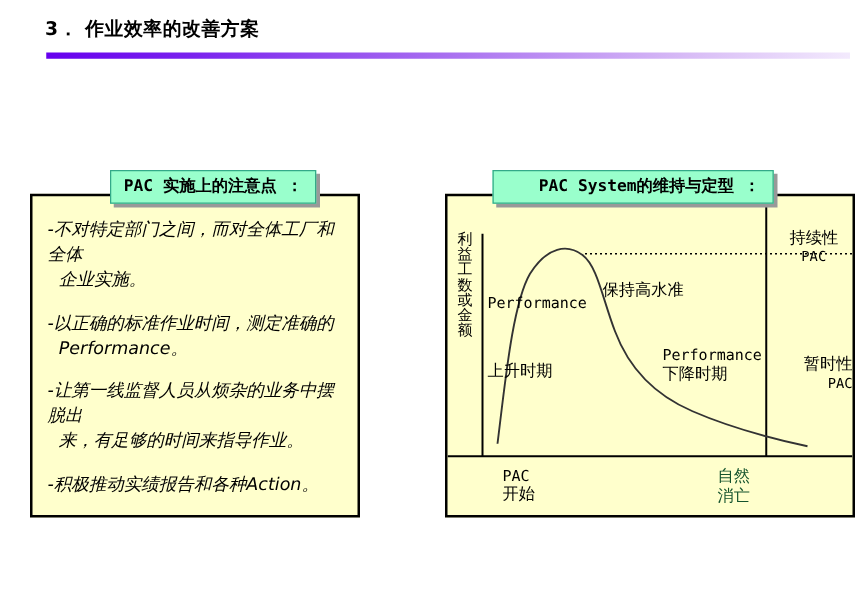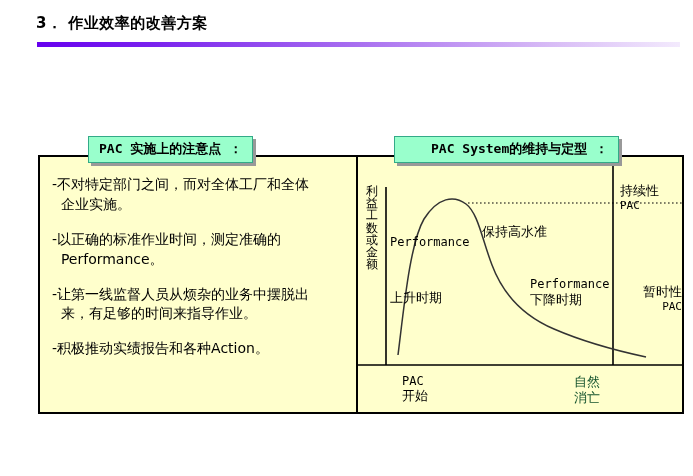--- a/index.html
+++ b/index.html
@@ -36,24 +36,25 @@
   }
 
   
   .panel {
     position: absolute;
     background: #ffffcc;
     border: 2px solid #000000;
     box-sizing: border-box;
   }
   #left-panel {
-    left: 38px;
+    left: 24px;
     top: 155px;
-    width: 320px;
+    width: 264px;
     height: 259px;
+    font-style: italic;
   }
   #right-panel {
     left: 356px;
     top: 155px;
     width: 328px;
     height: 259px;
   }
 
   
   .caption-box {
@@ -142,20 +143,21 @@
     line-height: 1.25;
   }
   #fall-label .cn { font-size: 13px; }
   .lbl-en { font-family: "DejaVu Sans Mono", "Liberation Mono", monospace; }
 
   #side-top-label {
     position: absolute;
     left: 262px;
     top: 26px;
     width: 62px;
+    text-align: center;
     font-size: 13px;
     color: #000000;
     line-height: 1.2;
   }
   #side-bottom-label {
     position: absolute;
     left: 262px;
     top: 127px;
     width: 62px;
     text-align: right;

